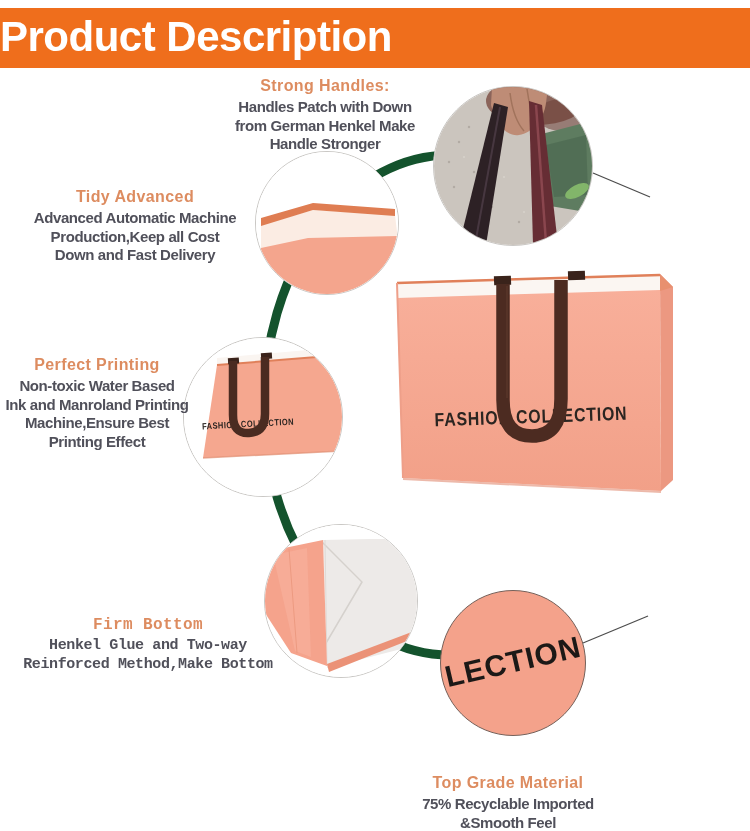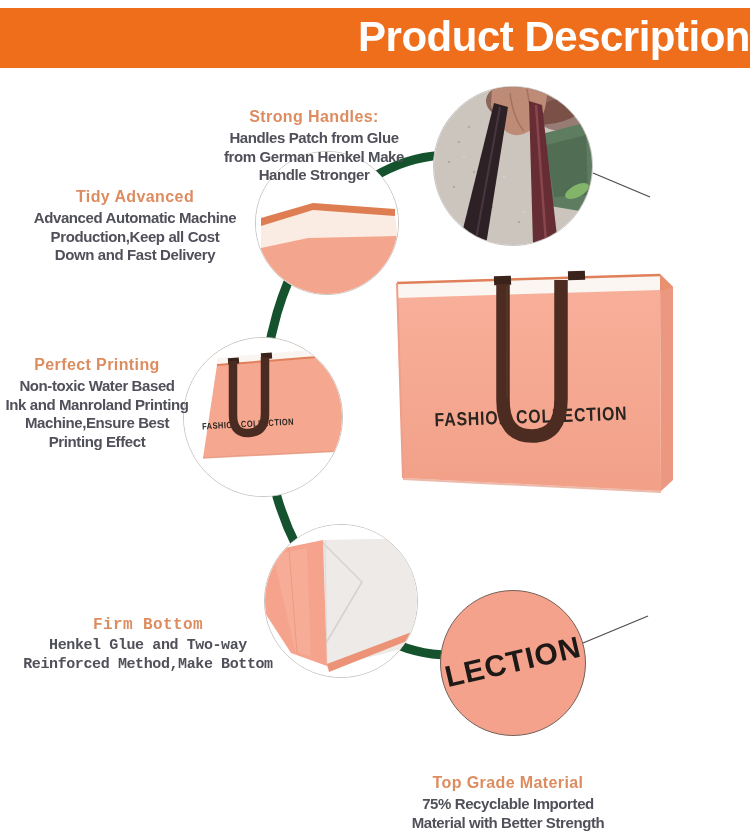--- a/index.html
+++ b/index.html
@@ -3,21 +3,21 @@
 <meta charset="utf-8">
 <style>
   html,body{margin:0;padding:0;background:#ffffff;}
   .stage{
     position:relative;width:750px;height:831px;background:#ffffff;overflow:hidden;
     font-family:"Liberation Sans",sans-serif;
   }
   
   .banner{
     position:absolute;left:0;top:8px;width:750px;height:60px;background:#EF6E1C;
-    display:flex;align-items:center;justify-content:flex-end;z-index:6;
+    display:flex;align-items:center;justify-content:flex-start;z-index:6;
   }
   .banner-title{
     font-size:42px;font-weight:bold;color:#ffffff;letter-spacing:-0.5px;line-height:1;
     margin-top:-2px;
   }
   
   .ring-svg{position:absolute;left:0;top:0;z-index:1;}
   .ring-cover{position:absolute;left:556px;top:130px;width:194px;height:570px;background:#ffffff;z-index:2;}
   
   .bag-photo{position:absolute;left:375px;top:250px;width:322px;height:268px;background:#ffffff;z-index:3;}
@@ -35,21 +35,21 @@
     position:absolute;left:2px;top:54px;width:140px;text-align:center;
     font-size:30px;font-weight:bold;color:#1C1917;letter-spacing:1px;
     transform:rotate(-13deg);
   }
   
   .pointer-svg{position:absolute;left:0;top:0;z-index:5;}
   
   .feature{position:absolute;width:250px;text-align:center;z-index:6;}
   .feature-title{color:#DD8C60;font-size:16px;font-weight:bold;letter-spacing:0.4px;margin-bottom:3px;}
   .feature-line{color:#50505A;font-size:15px;font-weight:bold;letter-spacing:-0.4px;line-height:18.5px;}
-  .f-strong-handles{left:189px;top:77px;margin-top:31px;}
+  .f-strong-handles{left:200px;top:77px;}
   .f-tidy-sawtooth{left:10px;top:188px;}
   .f-perfect-printing{left:-28px;top:356px;}
   .f-firm-bottom{left:23px;top:616px;font-family:Liberation Mono, monospace;}
   .f-top-grade{left:383px;top:774px;}
 </style>
 </head>
 <body>
 
 <div class="stage">
 
@@ -162,21 +162,21 @@
     <line x1="593" y1="173" x2="650" y2="197" stroke="#4C4C4C" stroke-width="1.2"></line>
     <line x1="583" y1="643" x2="648" y2="616" stroke="#4C4C4C" stroke-width="1.2"></line>
   </svg>
 
   <div class="banner">
     <div class="banner-title">Product Description</div>
   </div>
 
   <div class="feature f-strong-handles">
     <div class="feature-title">Strong Handles:</div>
-    <div class="feature-line">Handles Patch from Glue</div>
+    <div class="feature-line">Handles Patch with Down</div>
     <div class="feature-line">from German Henkel Make</div>
     <div class="feature-line">Handle Stronger</div>
   </div>
 
   <div class="feature f-tidy-sawtooth">
     <div class="feature-title">Tidy Advanced</div>
     <div class="feature-line">Advanced Automatic Machine</div>
     <div class="feature-line">Production,Keep all Cost</div>
     <div class="feature-line">Down and Fast Delivery</div>
   </div>
@@ -191,17 +191,16 @@
 
   <div class="feature f-firm-bottom">
     <div class="feature-title">Firm Bottom</div>
     <div class="feature-line">Henkel Glue and Two-way</div>
     <div class="feature-line">Reinforced Method,Make Bottom</div>
   </div>
 
   <div class="feature f-top-grade">
     <div class="feature-title">Top Grade Material</div>
     <div class="feature-line">75% Recyclable Imported</div>
-    <div class="feature-line">Material with Better Strength</div>
     <div class="feature-line">&amp;Smooth Feel</div>
   </div>
 
 </div>
 
 </body></html>

